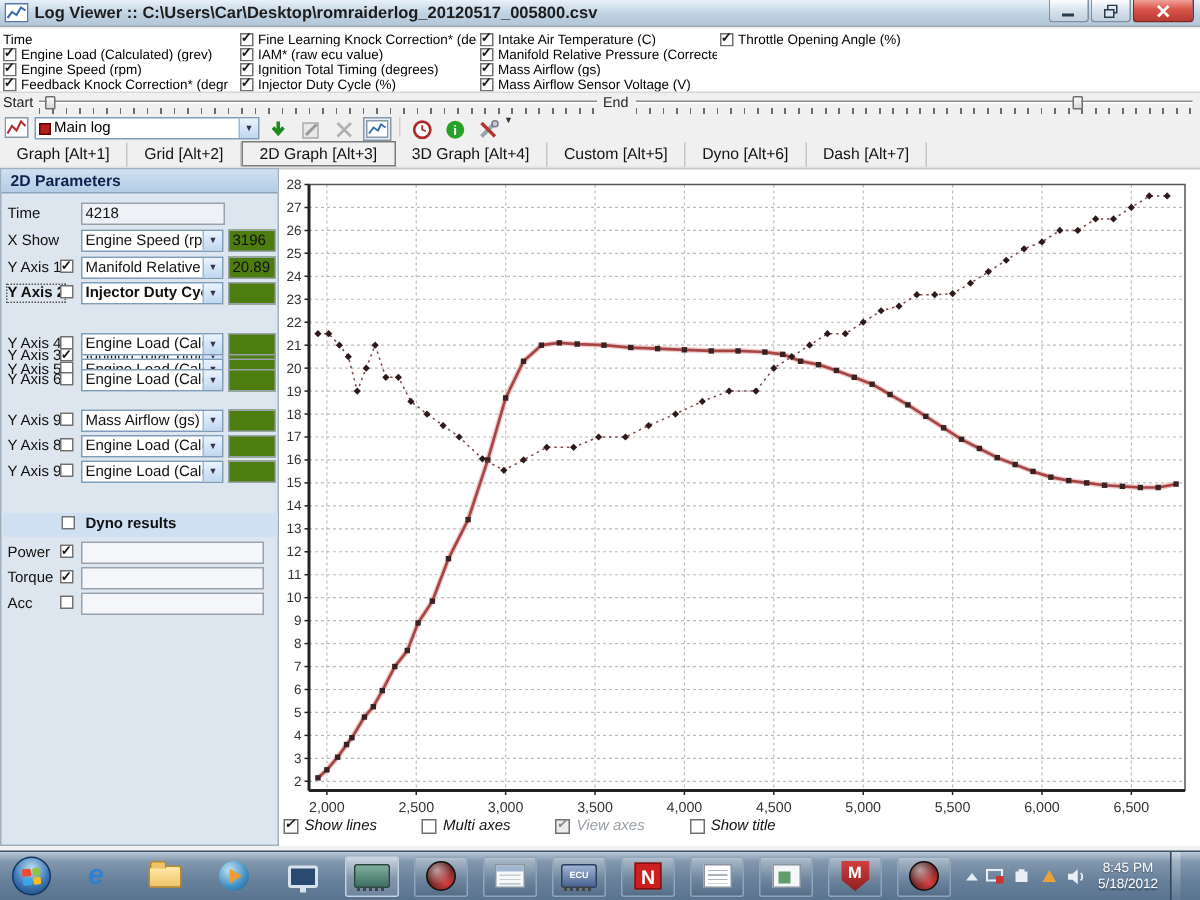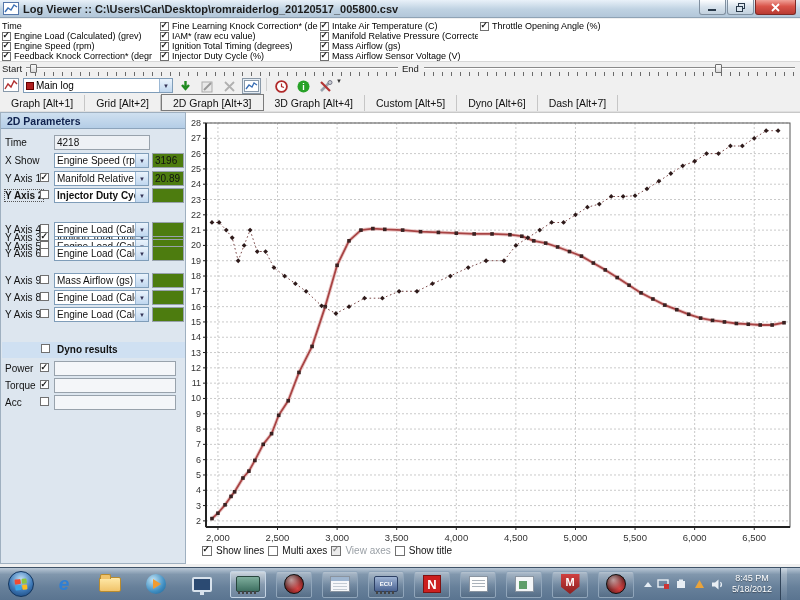--- a/index.html
+++ b/index.html
@@ -81,21 +81,21 @@
     font-size:10px;padding:1px 0 0 2px;}
   .srow.focus .rlabel{outline:1px dotted #555;}
   .dyno-band{position:absolute;left:1px;width:183px;height:16px;background:#cfe0f2;}
   .dyno-band .cb{position:absolute;left:39px;top:2px;}
   .dyno-band .dlabel{position:absolute;left:55px;top:2px;font-weight:bold;}
   .dfield{position:absolute;left:53px;top:0;width:122px;height:15px;background:#f4f6f9;border:1px solid #98a2ac;}
 
   .chartpane{position:absolute;left:186px;top:0;width:614px;height:452px;background:#fff;border-top:1px solid #c8c8c8;}
   #chart-svg{position:absolute;left:0;top:2px;}
   #chart-svg text{font-family:"Liberation Sans",sans-serif;fill:#333;}
-  .footer-checks{position:absolute;left:16px;top:432px;display:flex;gap:4px;font-size:10px;color:#111;align-items:center;}
+  .footer-checks{position:absolute;left:3px;top:432px;display:flex;gap:30px;font-size:10px;color:#111;align-items:center;font-style:italic;}
   .fitem{display:flex;align-items:center;gap:4px;}
   .fitem .cb{width:10px;height:10px;}
   .fitem.dis{color:#9aa0a6;}
 
   
   .taskbar{position:absolute;left:0;top:567px;width:800px;height:33px;
     background:linear-gradient(#b9c7d6,#8197ad 20%,#67809a 60%,#5a7490);border-top:1px solid #3f5368;
     display:flex;align-items:center;}
   .tb-left{display:flex;align-items:center;height:100%;padding-left:4px;}
   .orb{width:34px;height:28px;display:flex;align-items:center;justify-content:center;margin-right:8px;}

